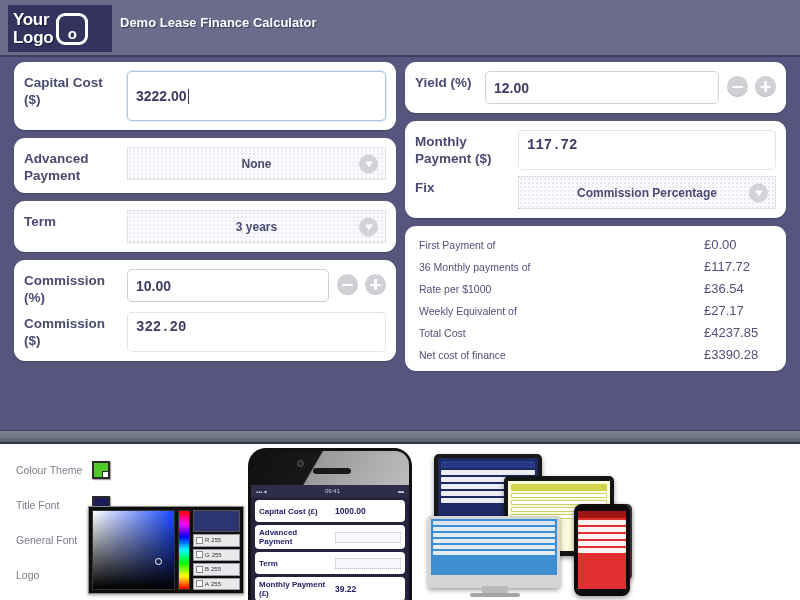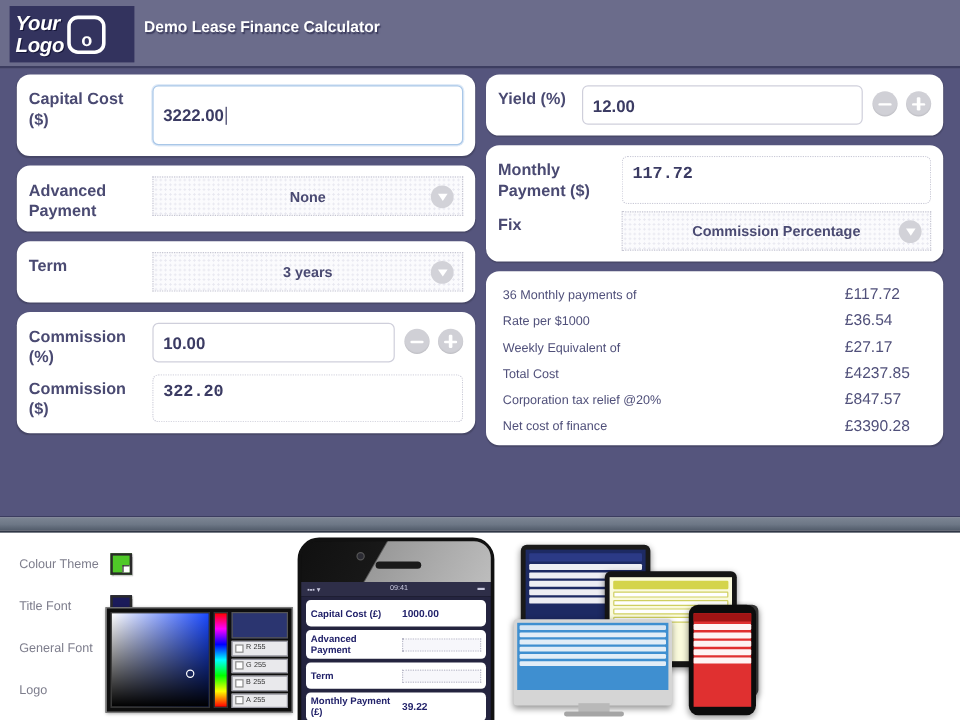--- a/index.html
+++ b/index.html
@@ -23,21 +23,21 @@
     background:#6b6c8b;
     border-bottom:2px solid #3c3d60;
   }
   .logo-block {
     position:absolute; left:8px; top:5px; width:104px; height:47px;
     background:#33335e;
     display:flex; align-items:center; padding-left:5px; gap:3px;
   }
   .logo-text {
     color:#ffffff; font-weight:bold; font-size:17px; line-height:18px;
-    letter-spacing:-0.3px; text-shadow:1px 1px 0 #17173a;font-style:italic;
+    letter-spacing:-0.3px; text-shadow:1px 1px 0 #17173a;
   }
   .logo-mark {
     width:32px; height:32px; border:3px solid #ffffff; border-radius:9px;
     display:flex; align-items:flex-end; justify-content:center;
     padding-bottom:1px;
   }
   .logo-mark span { color:#ffffff; font-weight:bold; font-size:15px; line-height:15px; }
   .app-title {
     position:absolute; left:120px; top:15px;
     color:#ffffff; font-size:13px; font-weight:bold;
@@ -339,38 +339,38 @@
           <div class="lbl">Fix</div>
           <div class="dd">
             <span>Commission Percentage</span>
             <span class="arrow"></span>
           </div>
         </div>
       </div>
 
       <div class="card results">
         <div class="res-row">
+          <div class="res-label">First Payment of</div>
+          <div class="res-value">£0.00</div>
+        </div>
+        <div class="res-row">
           <div class="res-label">36 Monthly payments of</div>
           <div class="res-value">£117.72</div>
         </div>
         <div class="res-row">
           <div class="res-label">Rate per $1000</div>
           <div class="res-value">£36.54</div>
         </div>
         <div class="res-row">
           <div class="res-label">Weekly Equivalent of</div>
           <div class="res-value">£27.17</div>
         </div>
         <div class="res-row">
           <div class="res-label">Total Cost</div>
           <div class="res-value">£4237.85</div>
-        </div>
-        <div class="res-row">
-          <div class="res-label">Corporation tax relief @20%</div>
-          <div class="res-value">£847.57</div>
         </div>
         <div class="res-row">
           <div class="res-label">Net cost of finance</div>
           <div class="res-value">£3390.28</div>
         </div>
       </div>
 
     </div>
   </div>
 

